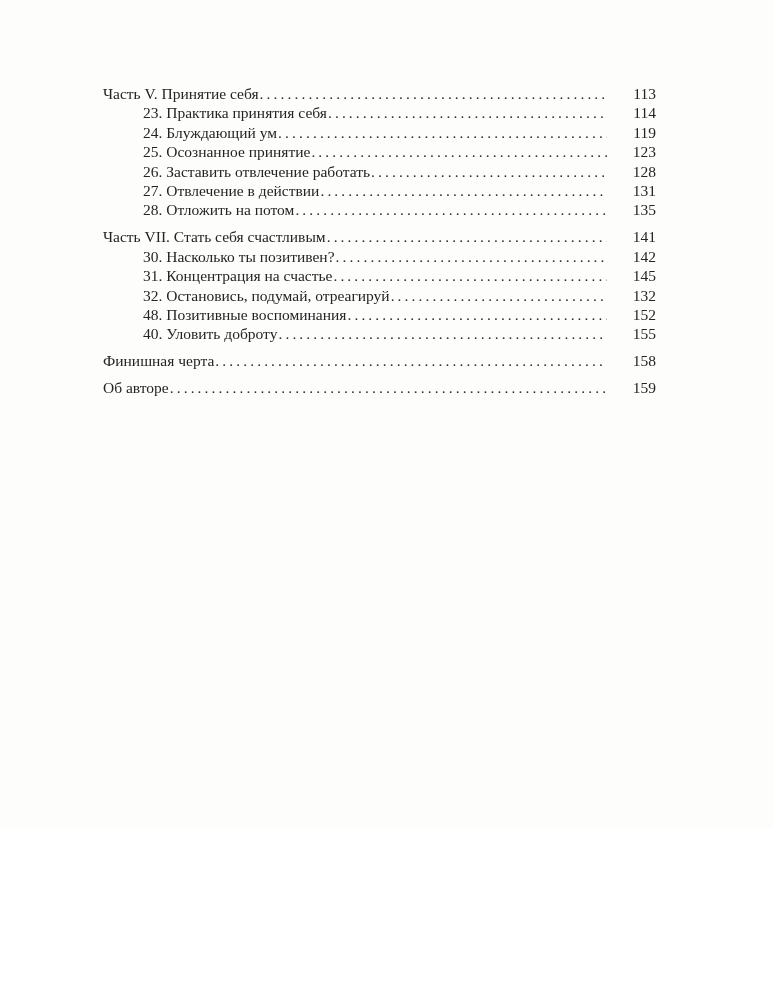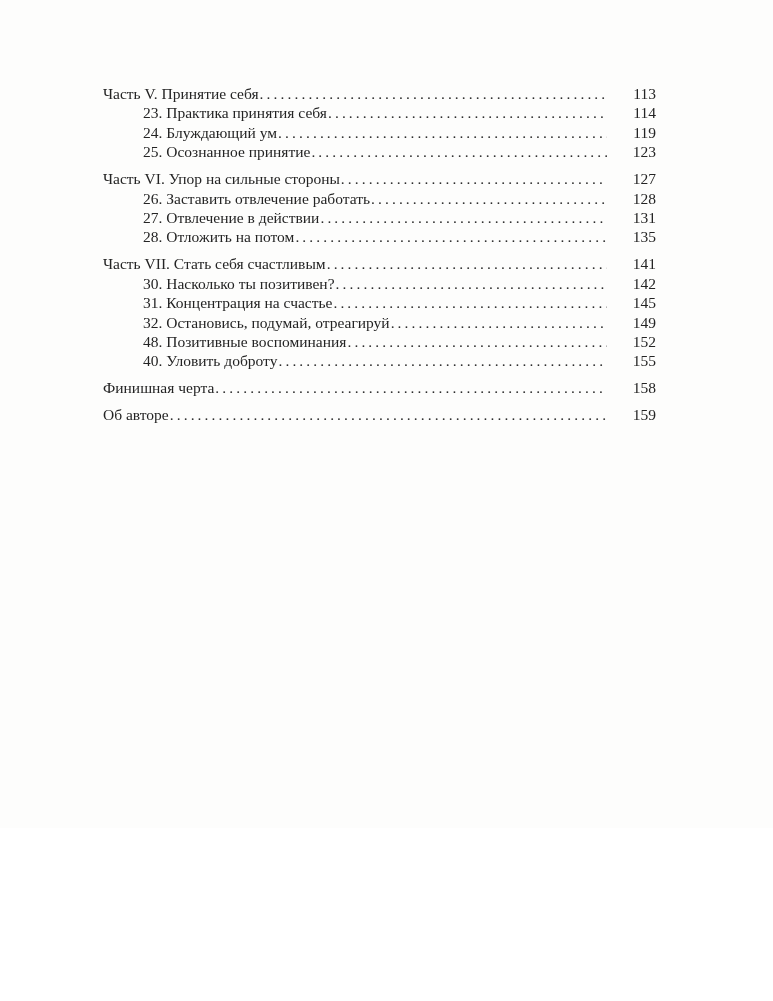--- a/index.html
+++ b/index.html
@@ -83,25 +83,20 @@
           <span class="dots" aria-hidden="true"></span>
           <span class="pagenum">119</span>
         </div>
         <div class="row entry">
           <span class="title">25. Осознанное принятие</span>
           <span class="dots" aria-hidden="true"></span>
           <span class="pagenum">123</span>
         </div>
       </div>
       <div class="section">
-        <div class="row part">
-          <span class="title">Часть VI. Упор на сильные стороны</span>
-          <span class="dots" aria-hidden="true"></span>
-          <span class="pagenum">127</span>
-        </div>
         <div class="row entry">
           <span class="title">26. Заставить отвлечение работать</span>
           <span class="dots" aria-hidden="true"></span>
           <span class="pagenum">128</span>
         </div>
         <div class="row entry">
           <span class="title">27. Отвлечение в действии</span>
           <span class="dots" aria-hidden="true"></span>
           <span class="pagenum">131</span>
         </div>
@@ -123,21 +118,21 @@
           <span class="pagenum">142</span>
         </div>
         <div class="row entry">
           <span class="title">31. Концентрация на счастье</span>
           <span class="dots" aria-hidden="true"></span>
           <span class="pagenum">145</span>
         </div>
         <div class="row entry">
           <span class="title">32. Остановись, подумай, отреагируй</span>
           <span class="dots" aria-hidden="true"></span>
-          <span class="pagenum">149</span>
+          <span class="pagenum">132</span>
         </div>
         <div class="row entry">
           <span class="title">48. Позитивные воспоминания</span>
           <span class="dots" aria-hidden="true"></span>
           <span class="pagenum">152</span>
         </div>
         <div class="row entry">
           <span class="title">40. Уловить доброту</span>
           <span class="dots" aria-hidden="true"></span>
           <span class="pagenum">155</span>

